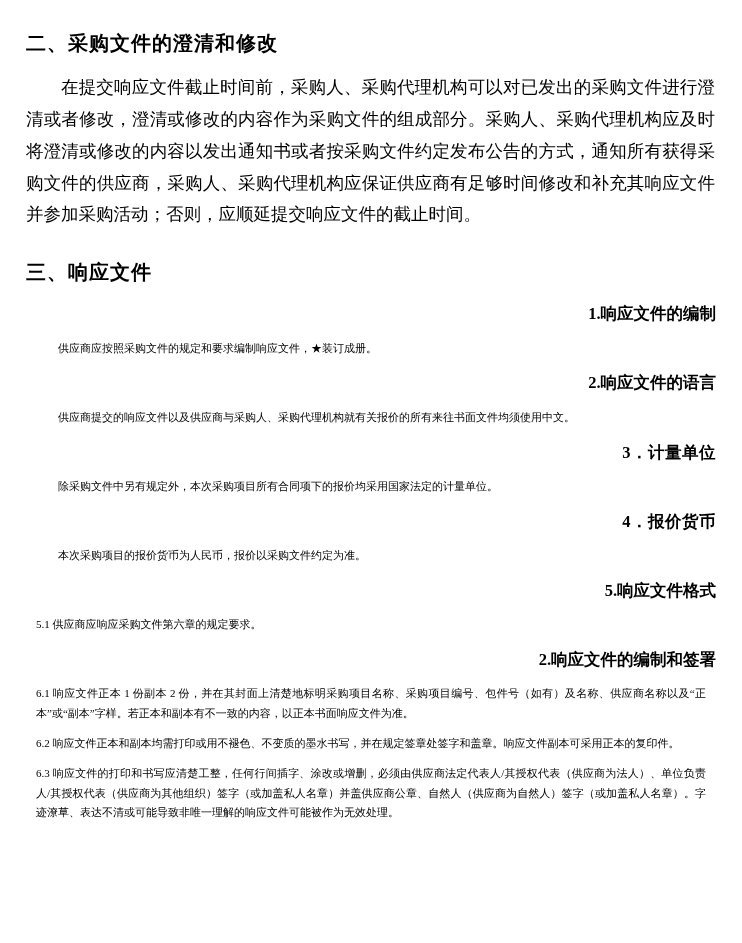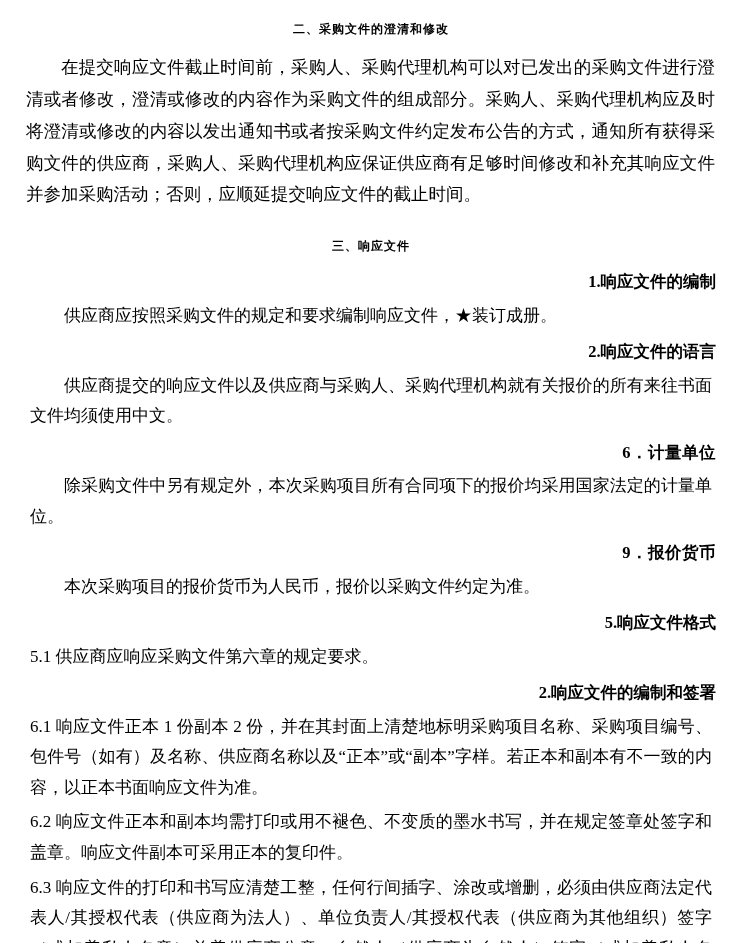--- a/index.html
+++ b/index.html
@@ -14,25 +14,25 @@
     color: #000000;
   }
   .page {
     width: 742px;
     min-height: 943px;
     box-sizing: border-box;
     padding: 8px 26px 10px 26px;
     background: #ffffff;
   }
   .h-center {
-    text-align: center;
+    text-align: left;
     font-weight: bold;
-    font-size: 12px;
+    font-size: 20px;
     letter-spacing: 1px;
-    margin: 12px 0 14px 0;
+    margin: 20px 0 14px 0;
     line-height: 1.5;
   }
   .h-center.second {
     margin-top: 26px;
     margin-bottom: 12px;
   }
   .para {
     font-size: 17.5px;
     line-height: 1.82;
     text-align: justify;
@@ -46,25 +46,25 @@
     font-size: 16.5px;
     font-weight: bold;
     line-height: 1.78;
     margin: 6px 0 0 0;
     text-align: right;
   }
   .sub-head.spaced {
     letter-spacing: 0.5px;
   }
   .body-line {
-    font-size: 17px;
+    font-size: 11px;
     line-height: 1.8;
     text-align: justify;
     text-justify: inter-ideograph;
-    margin: 4px;
+    margin: 10px;
   }
   .body-line.indent {
     text-indent: 2em;
   }
   .block {
     margin-bottom: 1px;
   }
 </style>
 </head>
 <body>
@@ -81,26 +81,26 @@
     <div class="sub-head">1.响应文件的编制</div>
     <p class="body-line indent">供应商应按照采购文件的规定和要求编制响应文件，★装订成册。</p>
   </div>
 
   <div class="block">
     <div class="sub-head">2.响应文件的语言</div>
     <p class="body-line indent">供应商提交的响应文件以及供应商与采购人、采购代理机构就有关报价的所有来往书面文件均须使用中文。</p>
   </div>
 
   <div class="block">
-    <div class="sub-head spaced">6．计量单位</div>
+    <div class="sub-head spaced">3．计量单位</div>
     <p class="body-line indent">除采购文件中另有规定外，本次采购项目所有合同项下的报价均采用国家法定的计量单位。</p>
   </div>
 
   <div class="block">
-    <div class="sub-head spaced">9．报价货币</div>
+    <div class="sub-head spaced">4．报价货币</div>
     <p class="body-line indent">本次采购项目的报价货币为人民币，报价以采购文件约定为准。</p>
   </div>
 
   <div class="block">
     <div class="sub-head">5.响应文件格式</div>
     <p class="body-line">5.1 供应商应响应采购文件第六章的规定要求。</p>
   </div>
 
   <div class="block">
     <div class="sub-head">2.响应文件的编制和签署</div>

